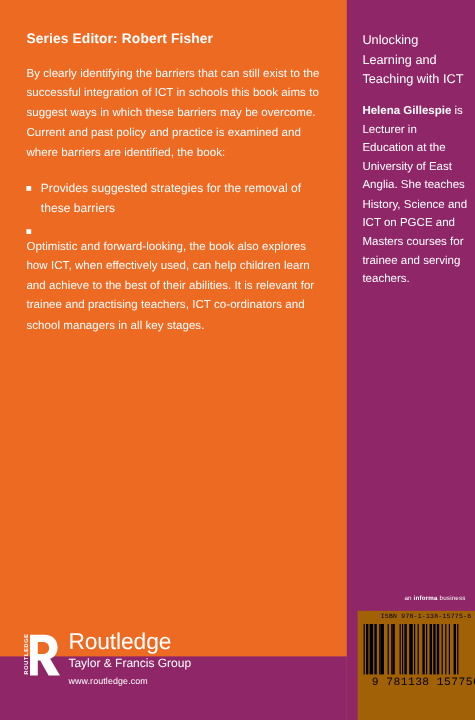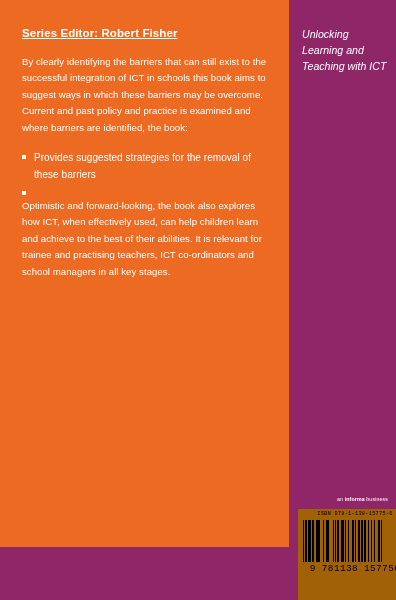--- a/index.html
+++ b/index.html
@@ -43,21 +43,20 @@
     top: 27px;
     width: 245px;
     color: #ffffff;
   }
   .series-editor {
     font-size: 11.5px;
     font-weight: bold;
     letter-spacing: .1px;
     margin: 0 0 13px 0;
     line-height: 1.2;
-    text-decoration: underline;
   }
   .para {
     font-size: 9.6px;
     line-height: 1.72;
     margin: 0 0 13px 0;
     letter-spacing: .05px;
   }
   .bullet-list {
     list-style: none;
     margin: 0 0 14px 0;
@@ -80,21 +79,20 @@
     background: #ffffff;
   }
 
   
   .side-inner {
     position: absolute;
     left: 302px;
     top: 26px;
     width: 88px;
     color: #ffffff;
-    font-style: italic;
   }
   .book-title {
     font-size: 10.6px;
     line-height: 1.52;
     margin: 0 0 11px 0;
     font-weight: normal;
   }
   .author-bio {
     font-size: 9.6px;
     line-height: 1.62;
@@ -240,20 +238,21 @@
       <li>
         <span class="bullet-mark"></span>
       </li>
     </ul>
 
     <p class="para">Optimistic and forward-looking, the book also explores how ICT, when effectively used, can help children learn and achieve to the best of their abilities. It is relevant for trainee and practising teachers, ICT co-ordinators and school managers in all key stages.</p>
   </div>
 
   <div class="side-inner">
     <h1 class="book-title">Unlocking Learning and Teaching with ICT</h1>
+    <p class="author-bio"><span class="author-name">Helena Gillespie</span><span> is Lecturer in Education at the University of East Anglia. She teaches History, Science and ICT on PGCE and Masters courses for trainee and serving teachers.</span></p>
   </div>
 
   <div class="informa"><span>an </span><b>informa</b><span> business</span></div>
 
   <div class="barcode-box">
     <div class="barcode-isbn">ISBN 978-1-138-15775-6</div>
     <div class="barcode-bars" id="bars">
         <span style="flex: 1 0 0px; background: rgb(0, 0, 0);"></span>
         <span style="flex: 1 0 0px; background: transparent;"></span>
         <span style="flex: 2 0 0px; background: rgb(0, 0, 0);"></span>
@@ -308,14 +307,27 @@
         <span style="flex: 2 0 0px; background: transparent;"></span>
         <span style="flex: 1 0 0px; background: transparent;"></span>
         <span style="flex: 2 0 0px; background: rgb(0, 0, 0);"></span>
         <span style="flex: 1 0 0px; background: transparent;"></span>
         <span style="flex: 1 0 0px; background: rgb(0, 0, 0);"></span>
         <span style="flex: 2 0 0px; background: transparent;"></span>
       </div>
     <div class="barcode-digits">9 781138 157756</div>
   </div>
 
+  <div class="logo-block">
+    <div class="logo-mark">
+      <svg width="34" height="38" viewBox="0 0 34 38" xmlns="http://www.w3.org/2000/svg">
+        <path d="M8 2 h12 c7 0 11 4.5 11 10.5 0 4.6-2.4 8-6.2 9.4 L33 36 h-9.5 L16.5 23.5 H14.5 V36 H8 Z M14.5 8 V18 h4.2 c3.2 0 5.2-1.9 5.2-5 0-3.1-2-5-5.2-5 Z" fill="#ffffff"></path>
+      </svg>
+      <div class="logo-vertical">ROUTLEDGE</div>
+    </div>
+    <div class="logo-text">
+      <p class="logo-name">Routledge</p>
+      <p class="logo-sub">Taylor &amp; Francis Group</p>
+      <p class="logo-url">www.routledge.com</p>
+    </div>
+  </div>
 
 </div>
 
 </body></html>

